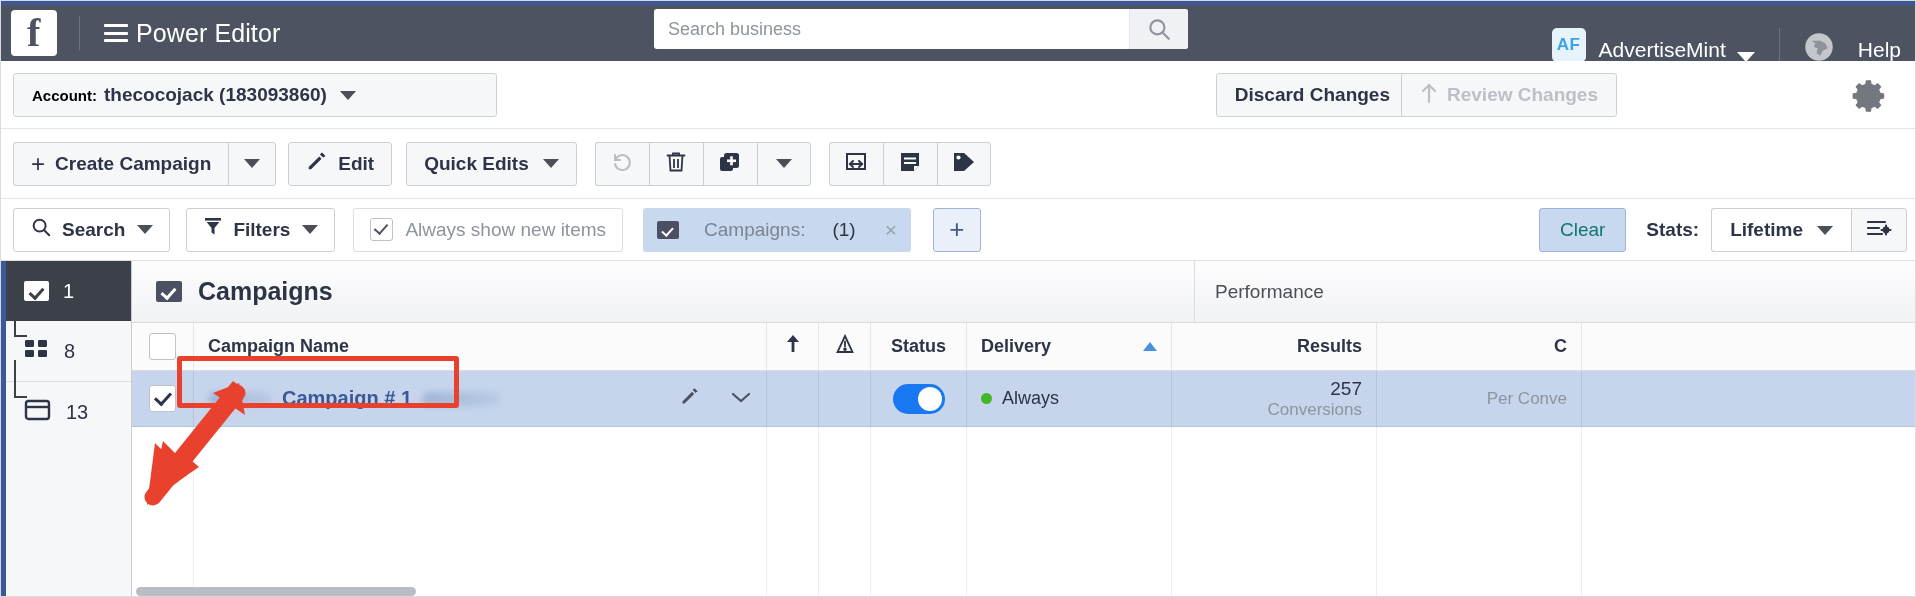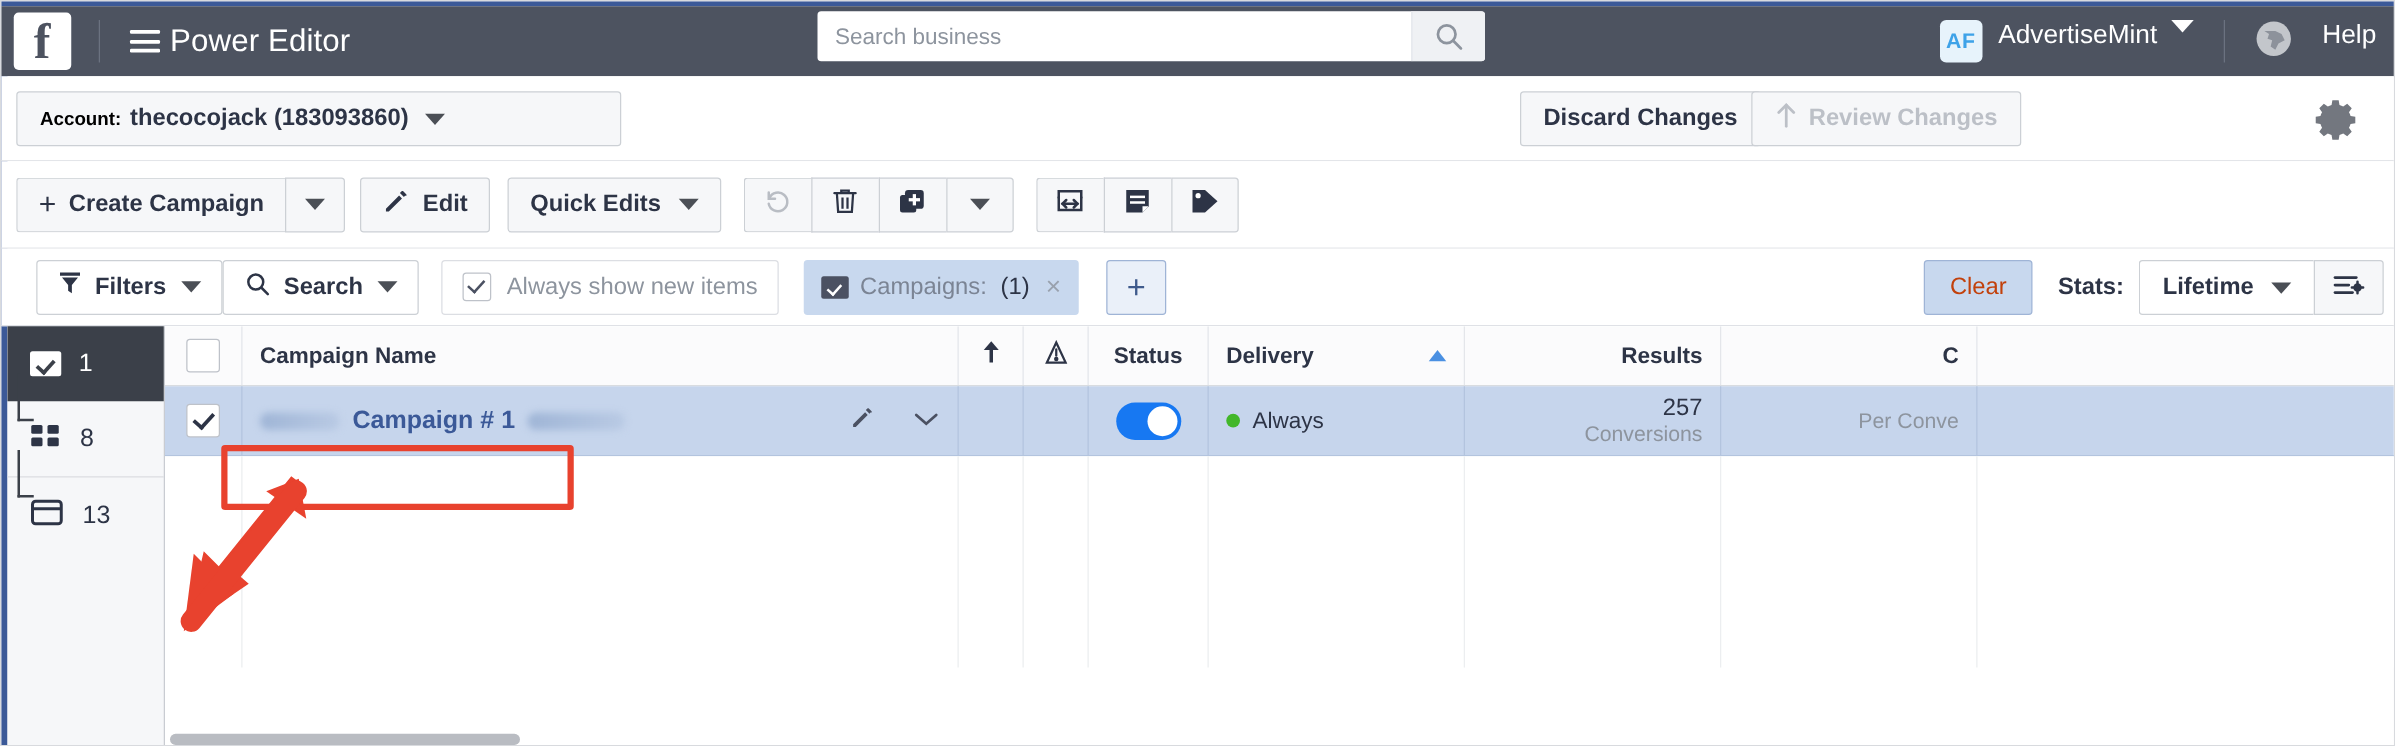--- a/index.html
+++ b/index.html
@@ -107,24 +107,24 @@
   .searchbox input::placeholder { color: #8d949e; }
   .search-btn {
     width: 58px; height: 100%;
     background: #eff1f4;
     border-left: 1px solid #e4e6eb;
     display: flex; align-items: center; justify-content: center;
     cursor: pointer;
   }
   .hdr-right {
     position: absolute;
-    right: 16px; top: 11px;
+    right: 16px; top: 1px;
     height: 56px;
     display: flex;
-    align-items: flex-start;
+    align-items: flex-end;
     gap: 0;
   }
   .avatar-badge {
     width: 34px; height: 34px;
     background: #e7f3fb;
     border-radius: 5px;
     display: flex; align-items: center; justify-content: center;
     color: #3ea2e8;
     font-size: 17px;
     font-weight: bold;
@@ -307,21 +307,21 @@
     left: 6px; top: 2px;
     width: 6px; height: 11px;
     border: solid #4b5162;
     border-width: 0 2.5px 2.5px 0;
     transform: rotate(42deg);
   }
   .camp-chip {
     height: 44px;
     background: #c8d8ee;
     border-radius: 3px;
-    display: flex; align-items: center; gap: 9px;
+    display: flex; align-items: center; gap: 25px;
     padding: 0 14px;
     box-sizing: border-box;
     cursor: pointer;
   }
   .chip-folder {
     width: 22px; height: 18px;
     background: #4b5162;
     border-radius: 2px;
     position: relative;
     flex: none;
@@ -356,21 +356,21 @@
     display: flex; align-items: center;
   }
   .clear-btn {
     height: 44px;
     background: #c8d8ee;
     border: 1px solid #9fb4d6;
     border-radius: 3px;
     padding: 0 20px;
     display: flex; align-items: center;
     font-size: 19px;
-    color: #c2410c;
+    color: #0f766e;
     box-sizing: border-box;
     cursor: pointer;
   }
   .stats-label { font-size: 19px; font-weight: bold; color: #2d3446; margin-left: 20px; }
   .stats-sel {
     margin-left: 12px;
     height: 44px;
     background: #fff;
     border: 1px solid #ccd0d5;
     border-radius: 3px 0 0 3px;
@@ -778,39 +778,39 @@
           <svg width="26" height="24" viewBox="0 0 26 24" fill="#2d3446">
             <path d="M3 3h10l10 9-10 9H3z"></path>
             <circle cx="7.5" cy="7.5" r="2.1" fill="#fff"></circle>
           </svg>
         </span>
       </div>
     </div>
   </div>
 
   <div class="filterbar">
+    <div class="fb-btn">
+      <span>
+        <svg width="22" height="22" viewBox="0 0 24 24" fill="none" stroke="#2d3446" stroke-width="2.2">
+          <circle cx="10.5" cy="10.5" r="6.5"></circle>
+          <line x1="15.5" y1="15.5" x2="21" y2="21" stroke-linecap="round"></line>
+        </svg>
+      </span>
+      <span>Search</span>
+      <span class="caret-dark" style="margin-left:2px;"></span>
+    </div>
+
     <div class="fb-btn" style="margin-left:16px;">
       <span>
         <svg width="20" height="22" viewBox="0 0 20 22" fill="#2d3446">
           <rect x="2" y="2" width="16" height="2.6"></rect>
           <path d="M3.6 6h12.8L11.5 12v6.5L8.5 16.5V12z"></path>
         </svg>
       </span>
       <span>Filters</span>
-      <span class="caret-dark" style="margin-left:2px;"></span>
-    </div>
-
-    <div class="fb-btn">
-      <span>
-        <svg width="22" height="22" viewBox="0 0 24 24" fill="none" stroke="#2d3446" stroke-width="2.2">
-          <circle cx="10.5" cy="10.5" r="6.5"></circle>
-          <line x1="15.5" y1="15.5" x2="21" y2="21" stroke-linecap="round"></line>
-        </svg>
-      </span>
-      <span>Search</span>
       <span class="caret-dark" style="margin-left:2px;"></span>
     </div>
 
     <div class="always-box" style="margin-left:18px;">
       <span class="chk-sm"></span>
       <span>Always show new items</span>
     </div>
 
     <div class="camp-chip" style="margin-left:20px;">
       <span class="chip-folder"></span>
@@ -867,20 +867,27 @@
           <rect x="2" y="3" width="23" height="18" rx="2.5"></rect>
           <line x1="2" y1="9" x2="25" y2="9"></line>
         </svg>
       </span>
       <span class="side-count">13</span>
     </div>
   </div>
 
   <div class="table-wrap">
 
+    <div class="tbl-title-row">
+      <div class="tbl-title-left">
+        <span class="tbl-folder"></span>
+        <span class="tbl-title">Campaigns</span>
+      </div>
+      <div class="tbl-title-right">Performance</div>
+    </div>
 
     <div class="thead">
       <div class="th center" style="width:62px;">
         <span class="chk-lg"></span>
       </div>
       <div class="th" style="width:573px;">Campaign Name</div>
       <div class="th center" style="width:52px;">
         <span>
           <svg width="16" height="20" viewBox="0 0 16 20" fill="#2d3446">
             <rect x="6.6" y="6" width="2.8" height="12"></rect>

